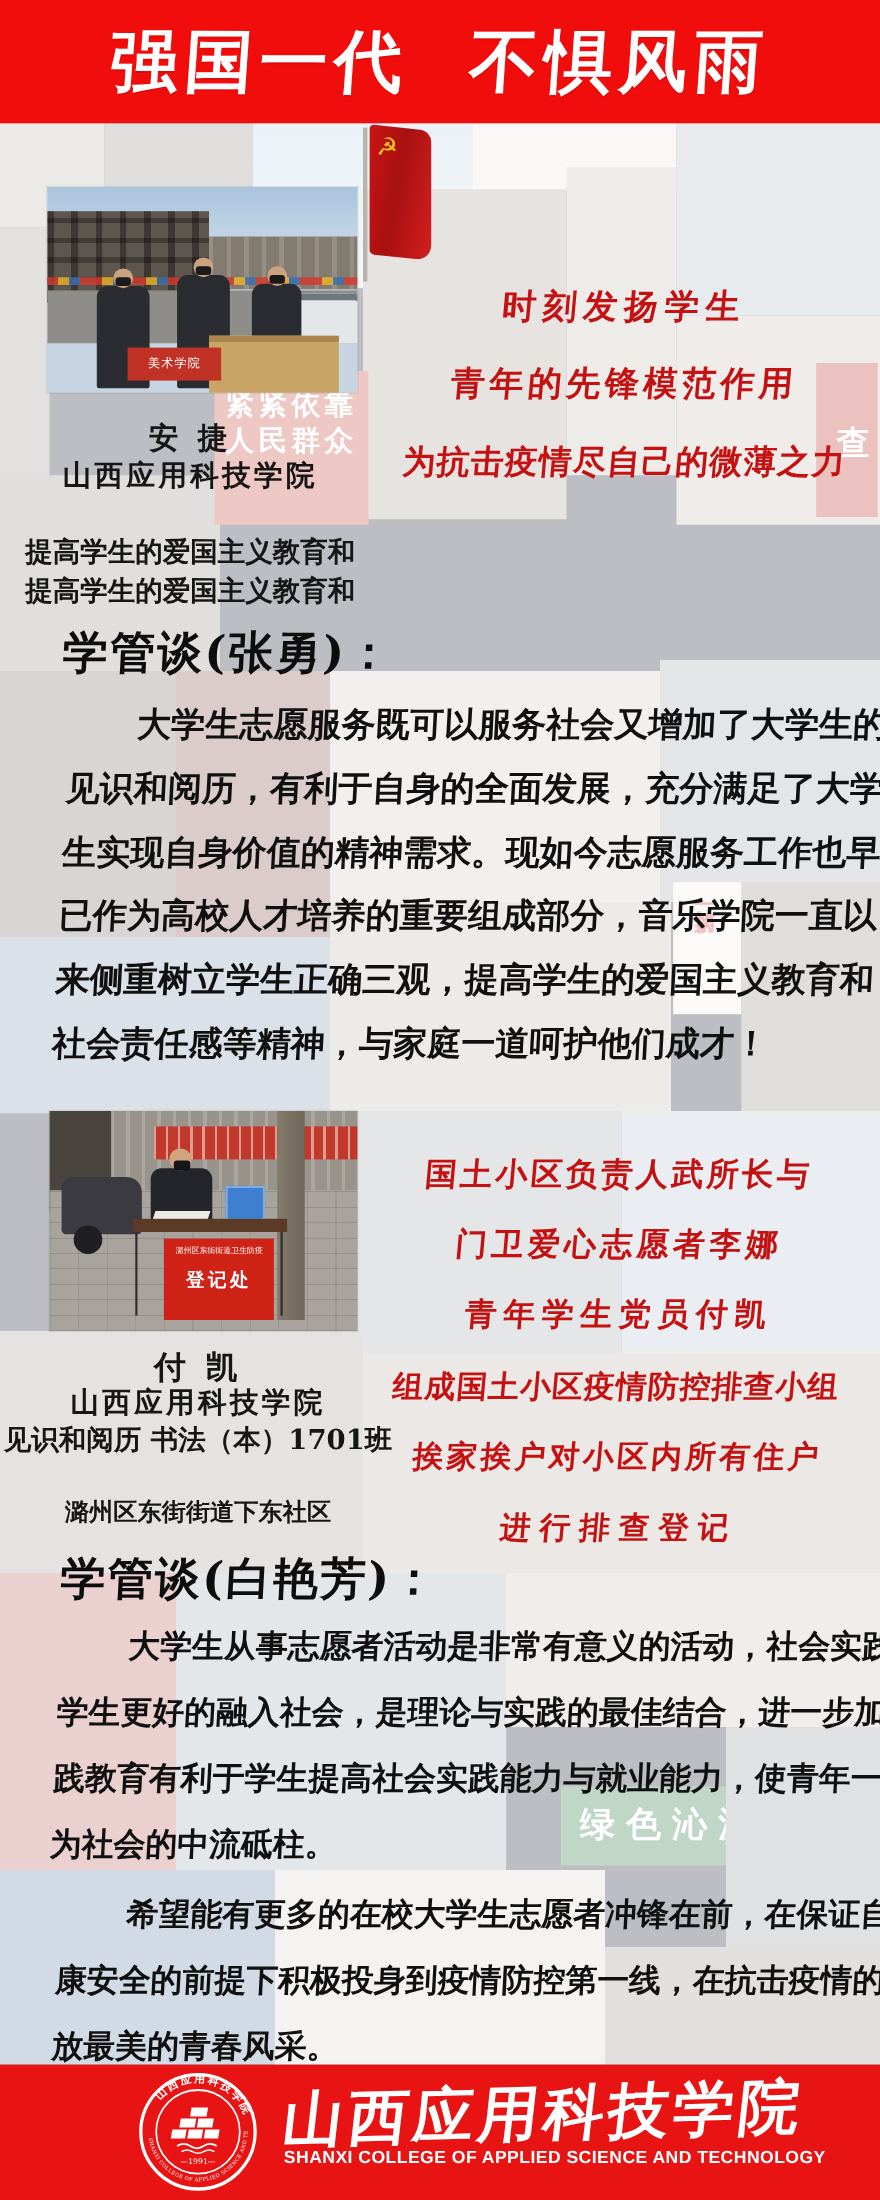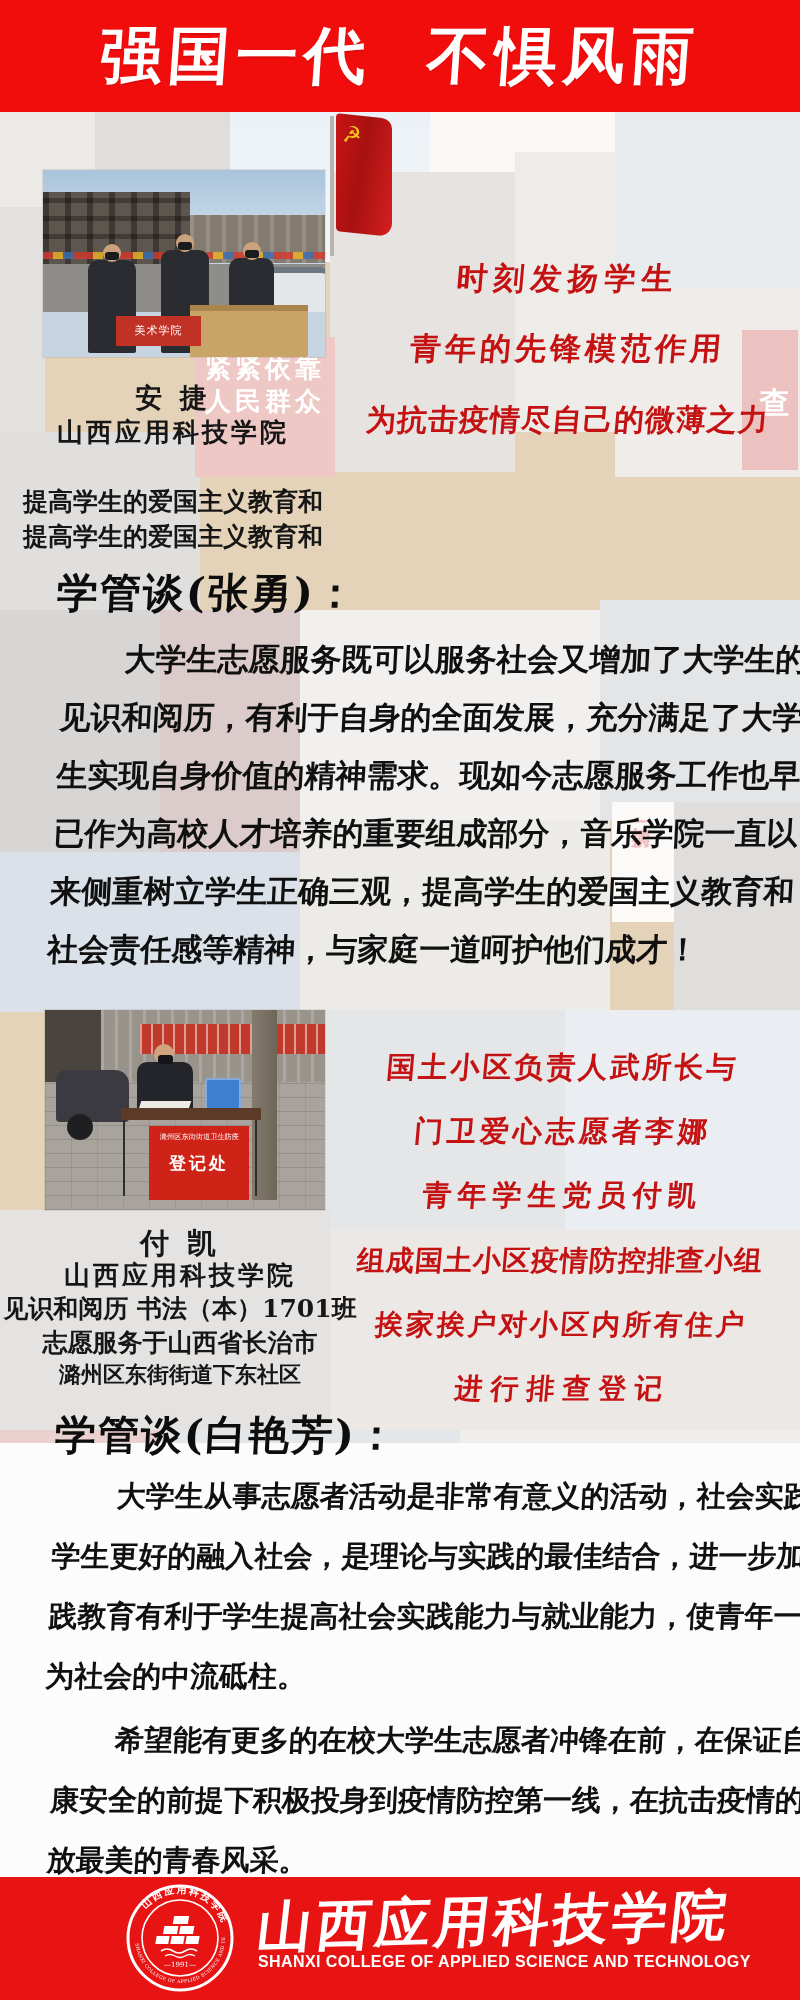--- a/index.html
+++ b/index.html
@@ -8,21 +8,21 @@
   html,body{margin:0;padding:0;}
   body{font-family:"DejaVu Serif", serif; background:#ffffff;}
   .page{position:relative;width:800px;height:2000px;overflow:hidden;background:#f7f5f2;margin:0 auto;}
   .abs{position:absolute;}
 
   
   .banner{left:0;top:0;width:800px;height:112px;background:var(--banner-red);display:flex;align-items:center;justify-content:center;}
   .banner-title{color:#fff;font-size:62px;font-weight:bold;letter-spacing:6px;transform:skewX(-4deg);white-space:pre;text-shadow:0 2px 0 rgba(0,0,0,.08);}
 
   
-  .collage{left:0;top:112px;width:800px;height:1331px;background:#a16207;overflow:hidden;}
+  .collage{left:0;top:112px;width:800px;height:1765px;background:#0f172a;overflow:hidden;}
   .blk{position:absolute;}
   .fade{left:0;top:112px;width:800px;height:1765px;background:rgba(255,255,255,0.72);}
 
   .bg-banner-txt{color:#fff;font-weight:bold;text-align:center;line-height:1.25;}
   .vert{writing-mode:vertical-rl;}
 
   
   .flag{left:330px;top:116px;width:62px;height:140px;z-index:5;}
   .flag .cloth{position:absolute;left:6px;top:0;width:56px;height:118px;background:linear-gradient(100deg,#c91515 0%,#a81010 45%,#d42020 100%);border-radius:4px 10px 14px 4px;transform:skewY(6deg);}
   .flag .pole{position:absolute;left:0;top:0;width:4px;height:140px;background:#b9b4ab;}
@@ -203,21 +203,20 @@
   <div class="abs red-cal" style="left:325px;top:1048px;width:475px;font-size:29px;letter-spacing:3px;">国土小区负责人武所长与</div>
   <div class="abs red-cal" style="left:325px;top:1112px;width:475px;font-size:29px;letter-spacing:4px;">门卫爱心志愿者李娜</div>
   <div class="abs red-cal" style="left:325px;top:1176px;width:475px;font-size:29px;letter-spacing:6px;">青年学生党员付凯</div>
   <div class="abs red-cal" style="left:320px;top:1242px;width:480px;font-size:28px;letter-spacing:1px;">组成国土小区疫情防控排查小组</div>
   <div class="abs red-cal" style="left:322px;top:1306px;width:478px;font-size:28px;letter-spacing:3px;">挨家挨户对小区内所有住户</div>
   <div class="abs red-cal" style="left:325px;top:1370px;width:475px;font-size:28px;letter-spacing:8px;">进行排查登记</div>
 
   <div class="abs ink-cal" style="left:10px;top:1224px;width:340px;font-size:29px;letter-spacing:4px;">付 凯</div>
   <div class="abs ink-cal" style="left:10px;top:1258px;width:340px;font-size:26px;letter-spacing:3px;">山西应用科技学院</div>
   <div class="abs ink-cal" style="left:2px;top:1292px;width:356px;font-size:25px;">见识和阅历 书法（本）1701班</div>
-  <div class="abs ink-cal" style="left:10px;top:1326px;width:340px;font-size:25px;">志愿服务于山西省长治市</div>
   <div class="abs ink-cal" style="left:10px;top:1360px;width:340px;font-size:22px;">潞州区东街街道下东社区</div>
 
   <div class="abs heading" style="left:55px;top:1408px;">学管谈(白艳芳)：</div>
   <div class="abs para para2" style="left:50px;top:1466px;font-size:29px;">
     <div class="indent">大学生从事志愿者活动是非常有意义的活动，社会实践能够使大</div>
     <div>学生更好的融入社会，是理论与实践的最佳结合，进一步加强学生实</div>
     <div>践教育有利于学生提高社会实践能力与就业能力，使青年一代更快成</div>
     <div>为社会的中流砥柱。</div>
   </div>
   <div class="abs para para2" style="left:50px;top:1710px;font-size:29px;">

